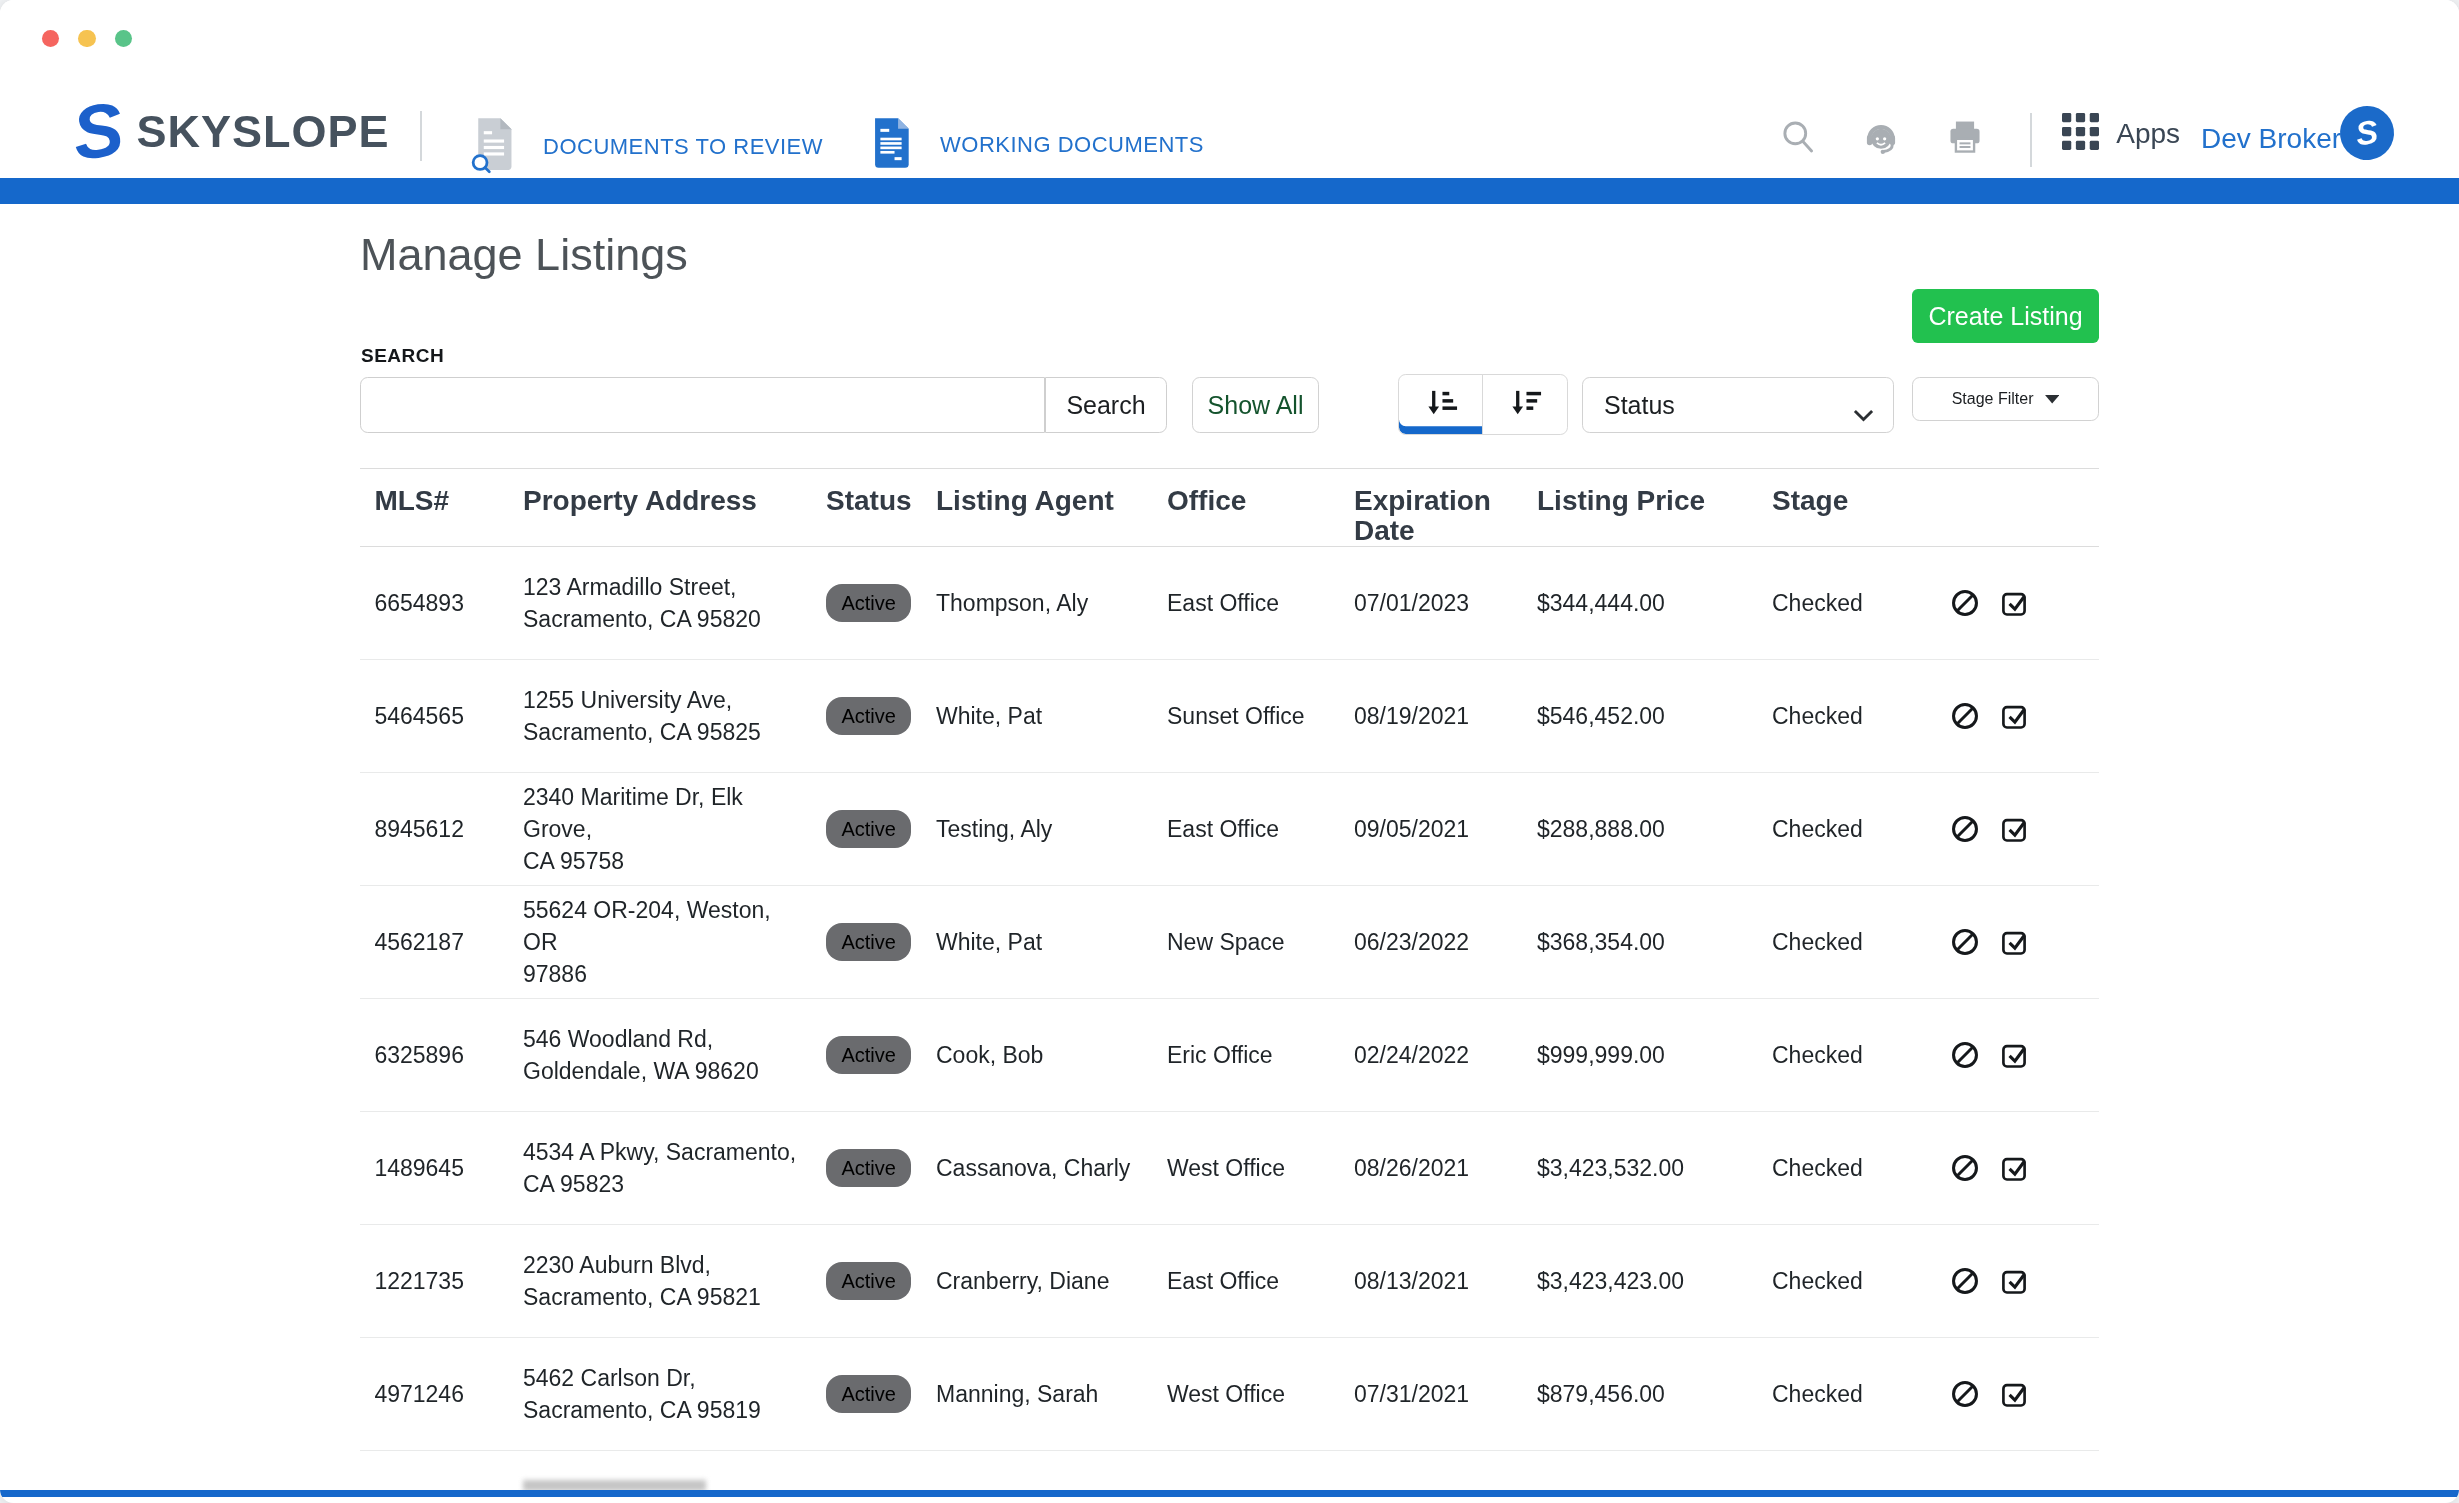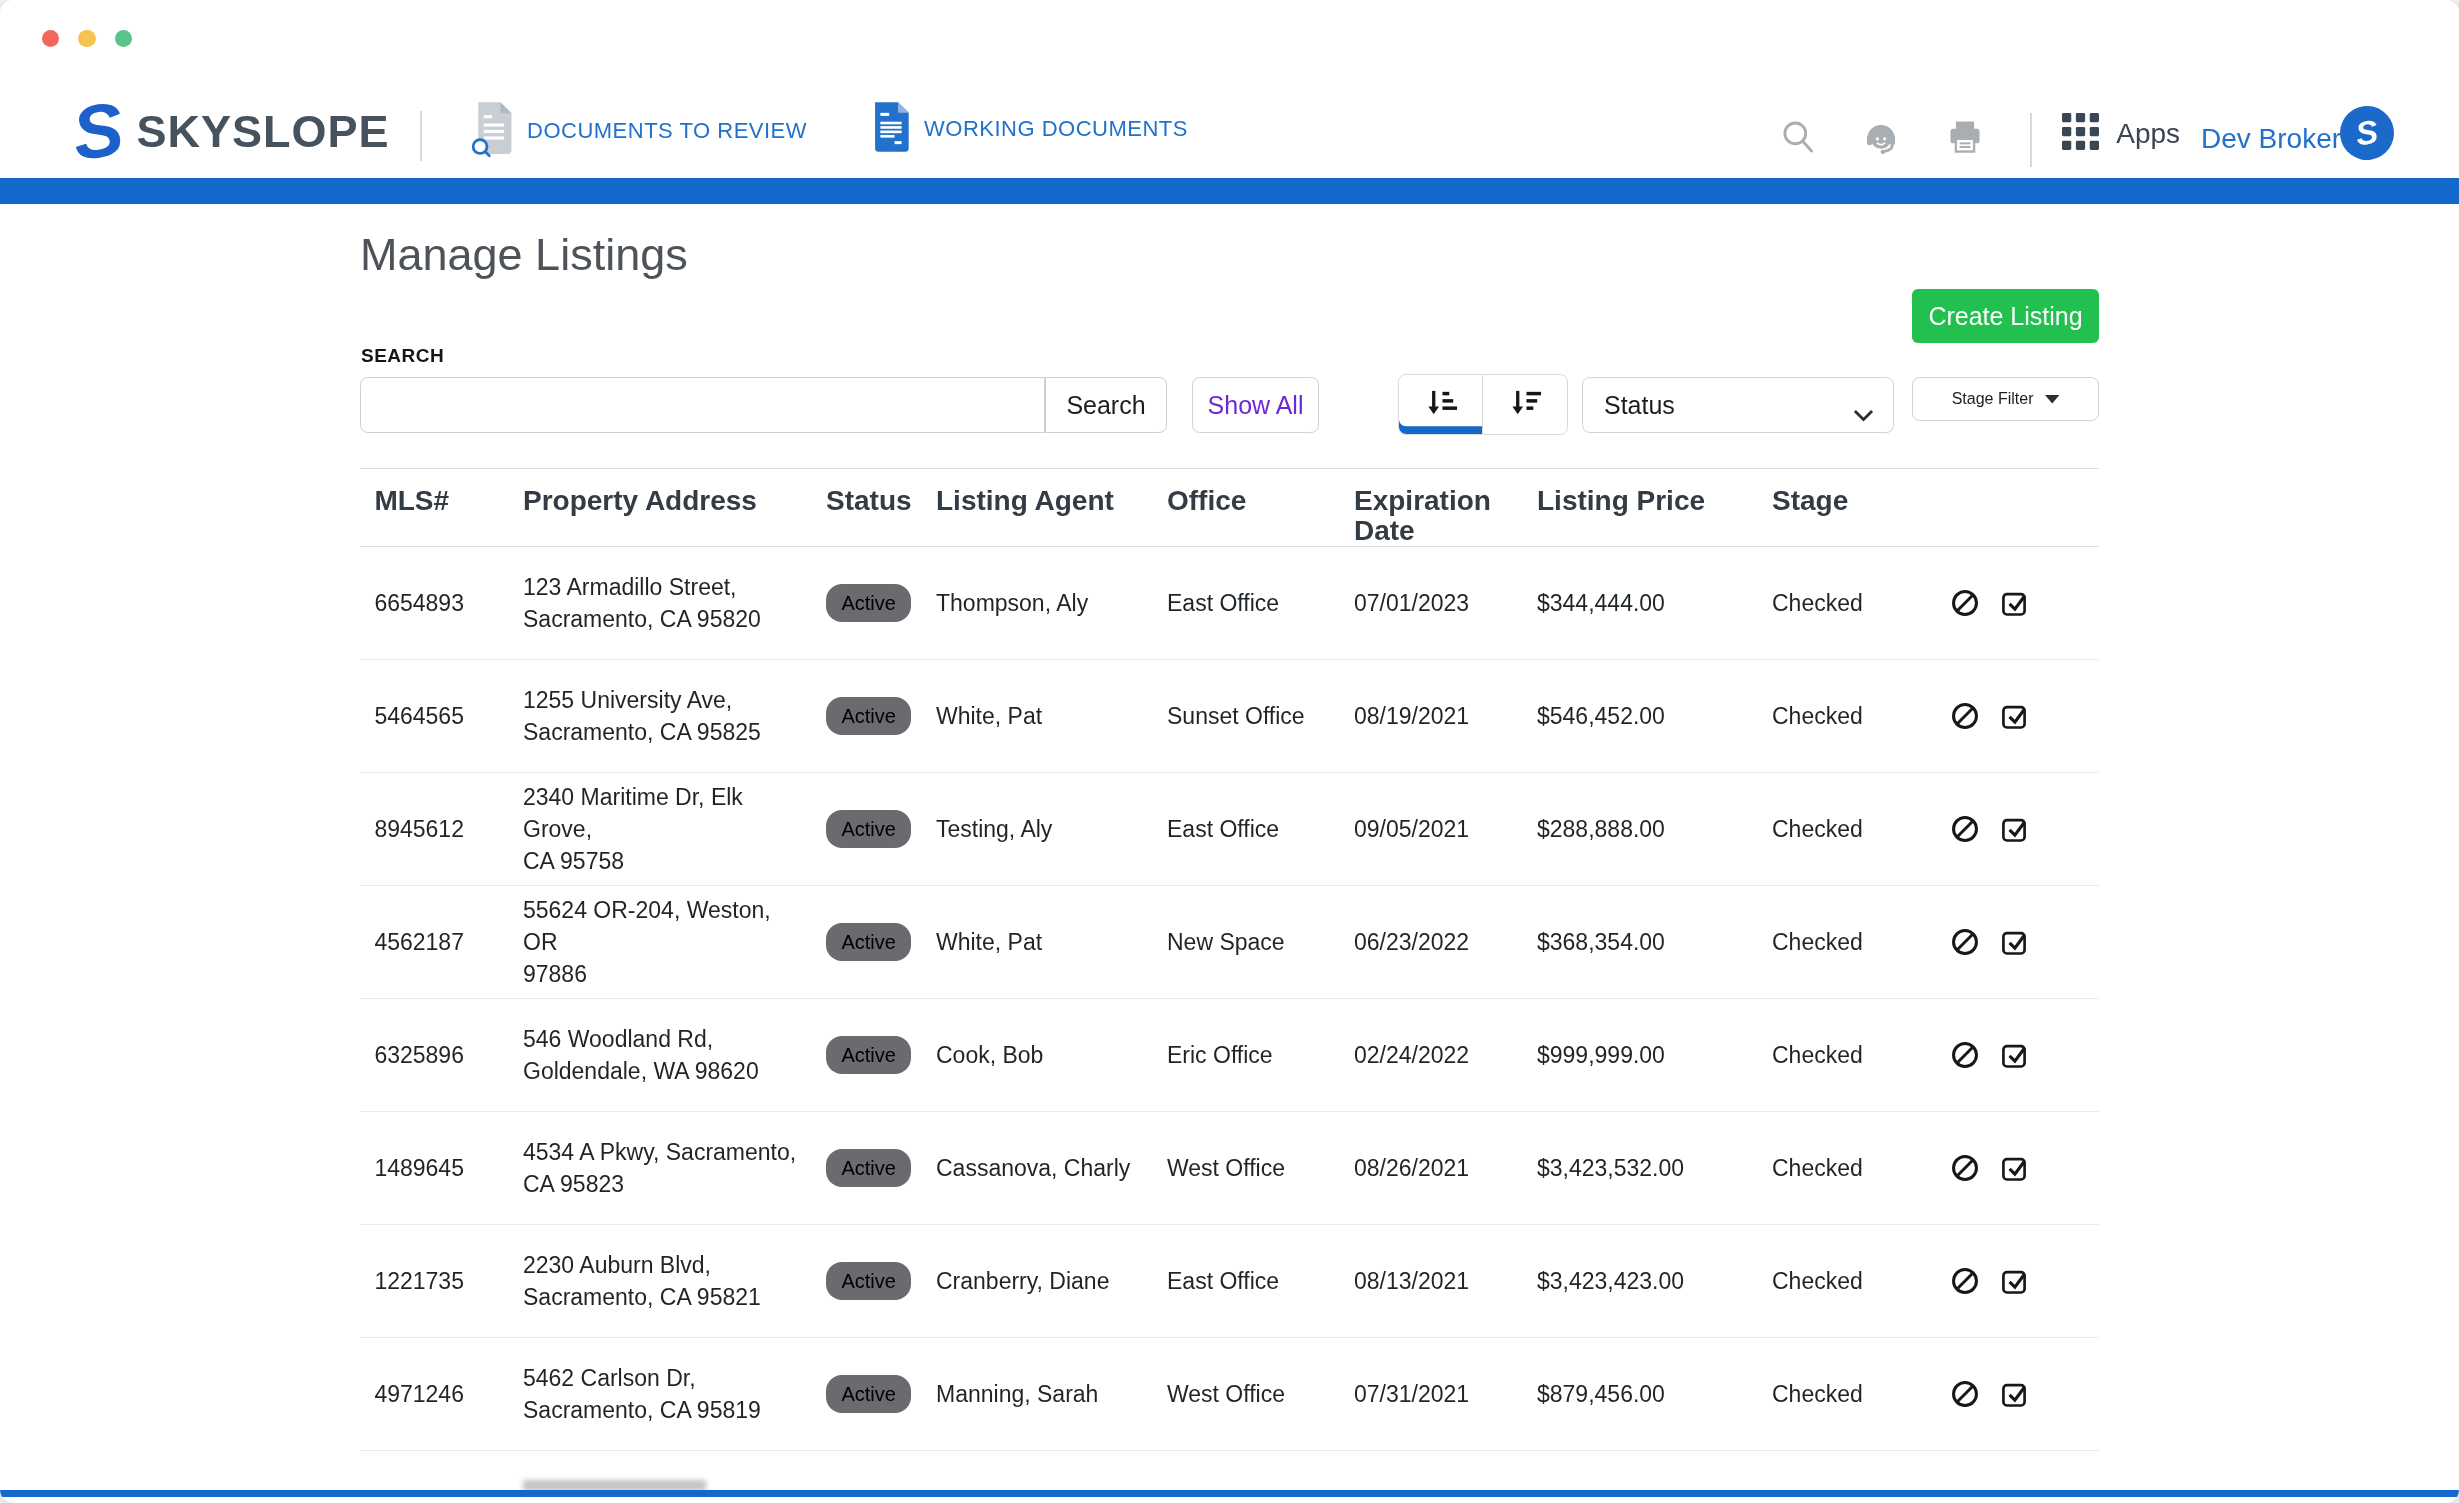--- a/index.html
+++ b/index.html
@@ -16,21 +16,21 @@
   
   .app-header { position:absolute; top:0; left:0; right:0; height:178px; background:#fff; }
   .brand { position:absolute; left:73px; top:94px; display:flex; align-items:center; gap:13.4px; }
   .logo-s { font-size:75px; font-weight:bold; font-style:italic; color:#1c60cb;
     transform:rotate(-8deg); line-height:1; }
   .brand-text { font-size:45px; font-weight:600; color:#46525e; letter-spacing:1px; }
   .vdiv { position:absolute; width:1.9px; background:#d4d8db; }
   .vdiv.nav-div { left:420px; top:111px; height:50px; }
   .vdiv.icons-div { left:2030px; top:113px; height:54px; }
 
-  .nav-item { position:absolute; top:100px; display:flex; align-items:center; gap:10px; cursor:pointer; }
+  .nav-item { position:absolute; top:116px; display:flex; align-items:center; gap:26px; cursor:pointer; }
   .nav-item .label { font-size:22px; font-weight:500; letter-spacing:0.5px; color:var(--nav-blue,#2271cc); }
   .nav-item.n1 { left:469px; } .nav-item.n2 { left:868px; }
 
   .hdr-icons { position:absolute; top:117px; left:1779px; display:flex; align-items:center; gap:44px; }
   .icon-button { background:none; border:none; cursor:pointer; padding:0; line-height:0; }
   .apps-area { position:absolute; top:113px; left:2062px; display:flex; align-items:center; gap:17.3px; cursor:pointer; }
   .apps-label { font-size:28px; color:#3a4654; }
   .user-name { position:absolute; top:123px; left:2201px; font-size:28px; color:var(--nav-blue,#2271cc); cursor:pointer; }
   .avatar { position:absolute; top:106px; left:2340px; width:54px; height:54px; border-radius:50%;
     background:#1b6ac9; color:#fff; display:flex; align-items:center; justify-content:center;
@@ -48,21 +48,21 @@
   .search-label { position:absolute; top:137px; left:1px; font-size:19px; font-weight:bold;
     letter-spacing:0.5px; color:#14171a; }
 
   .controls { position:absolute; top:169px; left:0; right:0; height:61px; }
   .search-group { position:absolute; left:0; top:0; display:flex; height:56px; }
   .search-input { width:685px; height:56px; border:1.9px solid #cfcfcf; border-right:1px solid #cfcfcf;
     border-radius:7.7px 0 0 7.7px; font-size:24px; padding:0 17.3px; font-family:inherit; outline:none; }
   .search-btn { width:122px; height:56px; border:1.9px solid #cfcfcf; border-left:1px solid #cfcfcf;
     border-radius:0 7.7px 7.7px 0; background:#fff; font-size:25px; color:#1b1e21; font-family:inherit; cursor:pointer; }
   .show-all-btn { position:absolute; left:832px; top:0; width:127px; height:56px; background:#fff;
-    border:1.9px solid #d2d2d2; border-radius:7.7px; font-size:25px; color:#6d28d9; font-family:inherit; cursor:pointer; }
+    border:1.9px solid #d2d2d2; border-radius:7.7px; font-size:25px; color:#14532d; font-family:inherit; cursor:pointer; }
   .sort-group { position:absolute; left:1038px; top:-2.9px; display:flex; }
   .sort-btn { width:86px; height:61px; background:#fff; border:1.9px solid #d9d9d9; cursor:pointer;
     display:flex; align-items:center; justify-content:center; }
   .sort-btn.asc { border-radius:7.7px 0 0 7.7px; box-shadow:inset 0 -7.7px 0 var(--accent-blue,#1568cb); }
   .sort-btn.desc { border-radius:0 7.7px 7.7px 0; margin-left:-1.9px; }
   .status-select { position:absolute; left:1222px; top:0; width:312px; height:56px; background:#fff;
     border:1.9px solid #d2d2d2; border-radius:7.7px; font-size:25px; color:#1b1e21;
     display:flex; align-items:center; padding:0 21px; cursor:pointer; }
   .status-select .chev { position:absolute; right:19px; top:21px; }
   .stage-btn { position:absolute; left:1552px; top:0; width:187px; height:44px; background:#fff;

